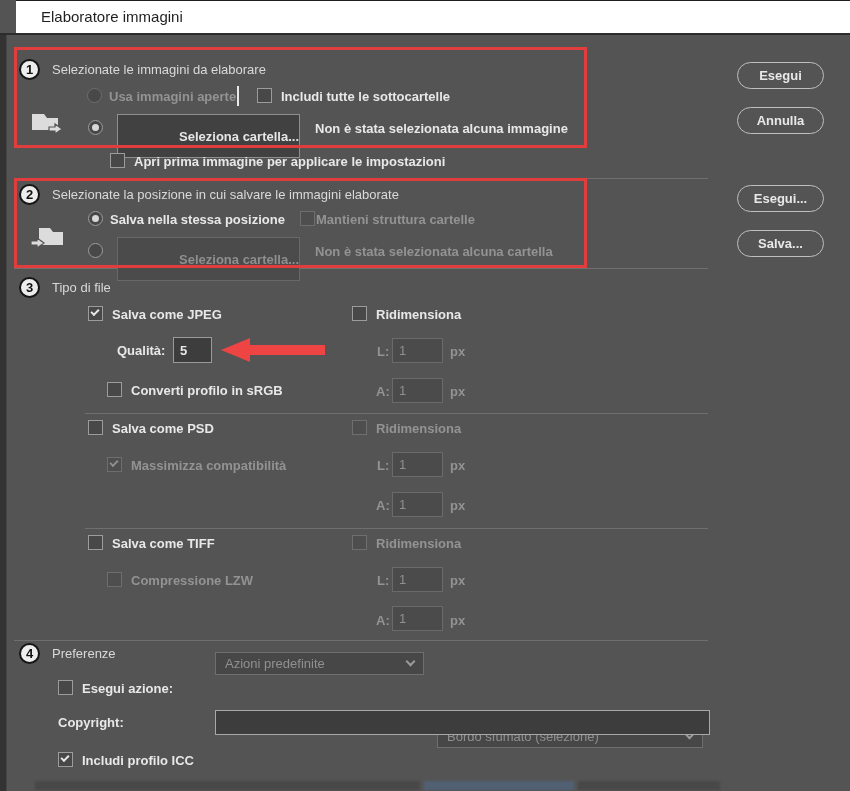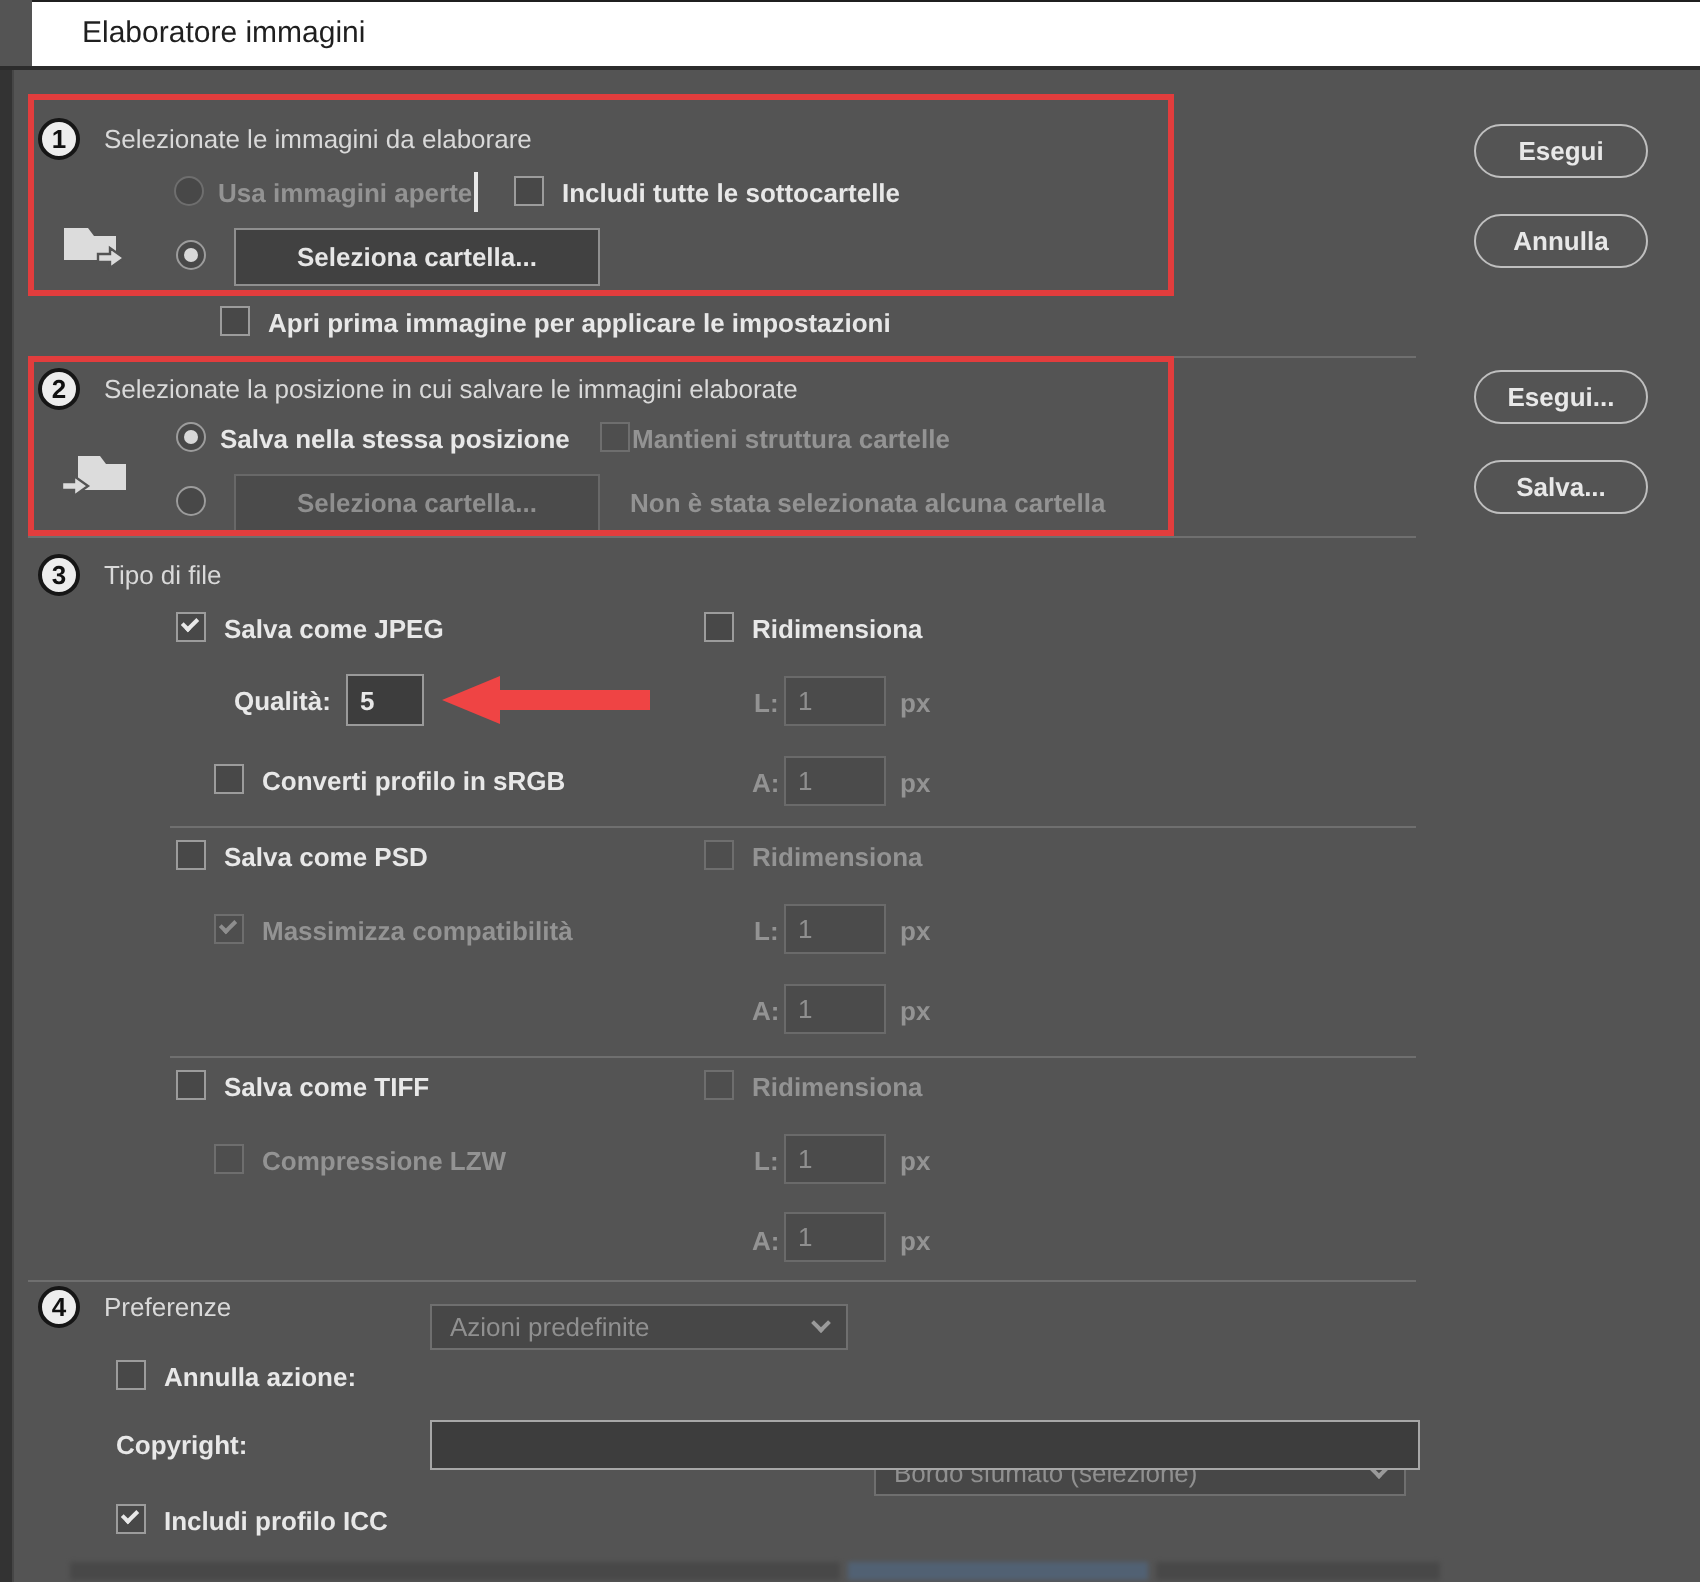--- a/index.html
+++ b/index.html
@@ -21,22 +21,22 @@
   .hdr{position:absolute;font-size:13px;color:#d9d9d9;font-weight:400;white-space:nowrap;}
   .cb{position:absolute;width:15px;height:15px;background:#484848;border:1px solid #9c9c9c;}
   .cb.dis{border-color:#6e6e6e;background:#4e4e4e;}
   .cb .tick{position:absolute;left:2px;top:2px;width:8px;height:5px;
             border-left:2px solid #e8e8e8;border-bottom:2px solid #e8e8e8;transform:rotate(-45deg);}
   .cb.dis .tick{border-color:#8e8e8e;}
   .radio{position:absolute;width:15px;height:15px;border-radius:50%;background:#484848;border:1px solid #9c9c9c;}
   .radio.dis{border-color:#6e6e6e;}
   .radio.sel::after{content:"";position:absolute;left:3px;top:3px;width:7px;height:7px;border-radius:50%;background:#d8d8d8;}
   .vbar{position:absolute;width:2px;height:20px;background:#e8e8e8;}
-  .selbtn{position:absolute;width:183px;height:29px;background:#414141;border:1px solid #8f8f8f;
-          color:#e6e6e6;font-size:13px;font-weight:600;text-align:center;line-height:27px;
+  .selbtn{position:absolute;width:183px;height:44px;background:#414141;border:1px solid #8f8f8f;
+          color:#e6e6e6;font-size:13px;font-weight:600;text-align:right;line-height:27px;
           font-family:inherit;padding:0;}
   .selbtn.dis{background:#4b4b4b;border-color:#686868;color:#8f8f8f;}
   .pillbtn{position:absolute;width:87px;height:27px;border-radius:14px;border:1px solid #bfbfbf;
            background:transparent;color:#e8e8e8;font-size:13px;font-weight:600;font-family:inherit;}
   .tinput{position:absolute;background:#3d3d3d;border:1px solid #9a9a9a;color:#e8e8e8;
           font-size:13px;font-weight:600;padding:0 6px;font-family:inherit;}
   .tinput.dis{background:#4b4b4b;border-color:#6a6a6a;color:#8f8f8f;font-weight:400;}
   .dd{position:absolute;height:23px;background:#474747;border:1px solid #6f6f6f;color:#909090;
       font-size:13px;display:flex;align-items:center;padding:0 9px;}
   .dd .chev{margin-left:auto;width:7px;height:7px;border-right:2px solid #9a9a9a;
@@ -69,20 +69,21 @@
   <div class="vbar" style="left:237px;top:86px;"></div>
   <div class="cb" style="left:257px;top:88px;"></div>
   <div class="lbl" style="left:281px;top:89px;">Includi tutte le sottocartelle</div>
 
   <svg class="icon-svg" style="left:31px;top:110px;" width="32" height="26" viewBox="0 0 32 26">
     <path d="M1 4 h12 l3 4 h11 v12 h-26 z" fill="#dcdcdc"></path>
     <path d="M18 17 h6 v-3 l7 5 -7 5 v-3 h-6 z" fill="#dcdcdc" stroke="#545454" stroke-width="1.2"></path>
   </svg>
   <div class="radio sel" style="left:88px;top:120px;"></div>
   <button class="selbtn" style="left:117px;top:114px;">Seleziona cartella...</button>
+  <div class="lbl" style="left:315px;top:121px;">Non è stata selezionata alcuna immagine</div>
 
   <div class="redbox" style="left:14px;top:47px;width:573px;height:101px;"></div>
 
   <div class="cb" style="left:110px;top:153px;"></div>
   <div class="lbl" style="left:134px;top:154px;">Apri prima immagine per applicare le impostazioni</div>
 
   <div class="badge" style="left:19px;top:184px;">2</div>
   <div class="hdr" style="left:52px;top:187px;">Selezionate la posizione in cui salvare le immagini elaborate</div>
 
   <div class="radio sel" style="left:88px;top:211px;"></div>
@@ -155,21 +156,21 @@
   <div class="lbl dim" style="left:450px;top:573px;">px</div>
 
   <div class="lbl dim" style="left:376px;top:613px;">A:</div>
   <input class="tinput dis" style="left: 392px; top: 606px; width: 51px; height: 25px;" value="1">
   <div class="lbl dim" style="left:450px;top:613px;">px</div>
 
   <div class="badge" style="left:19px;top:643px;">4</div>
   <div class="hdr" style="left:52px;top:646px;">Preferenze</div>
 
   <div class="cb" style="left:58px;top:680px;"></div>
-  <div class="lbl" style="left:82px;top:681px;">Annulla azione:</div>
+  <div class="lbl" style="left:82px;top:681px;">Esegui azione:</div>
   <div class="dd" style="left:215px;top:652px;width:209px;">
     <span>Azioni predefinite</span>
     <span class="chev"></span>
   </div>
   <div class="dd" style="left:437px;top:677px;width:266px;margin-top:48px;">
     <span>Bordo sfumato (selezione)</span>
     <span class="chev"></span>
   </div>
 
   <div class="lbl" style="left:58px;top:715px;">Copyright:</div>

